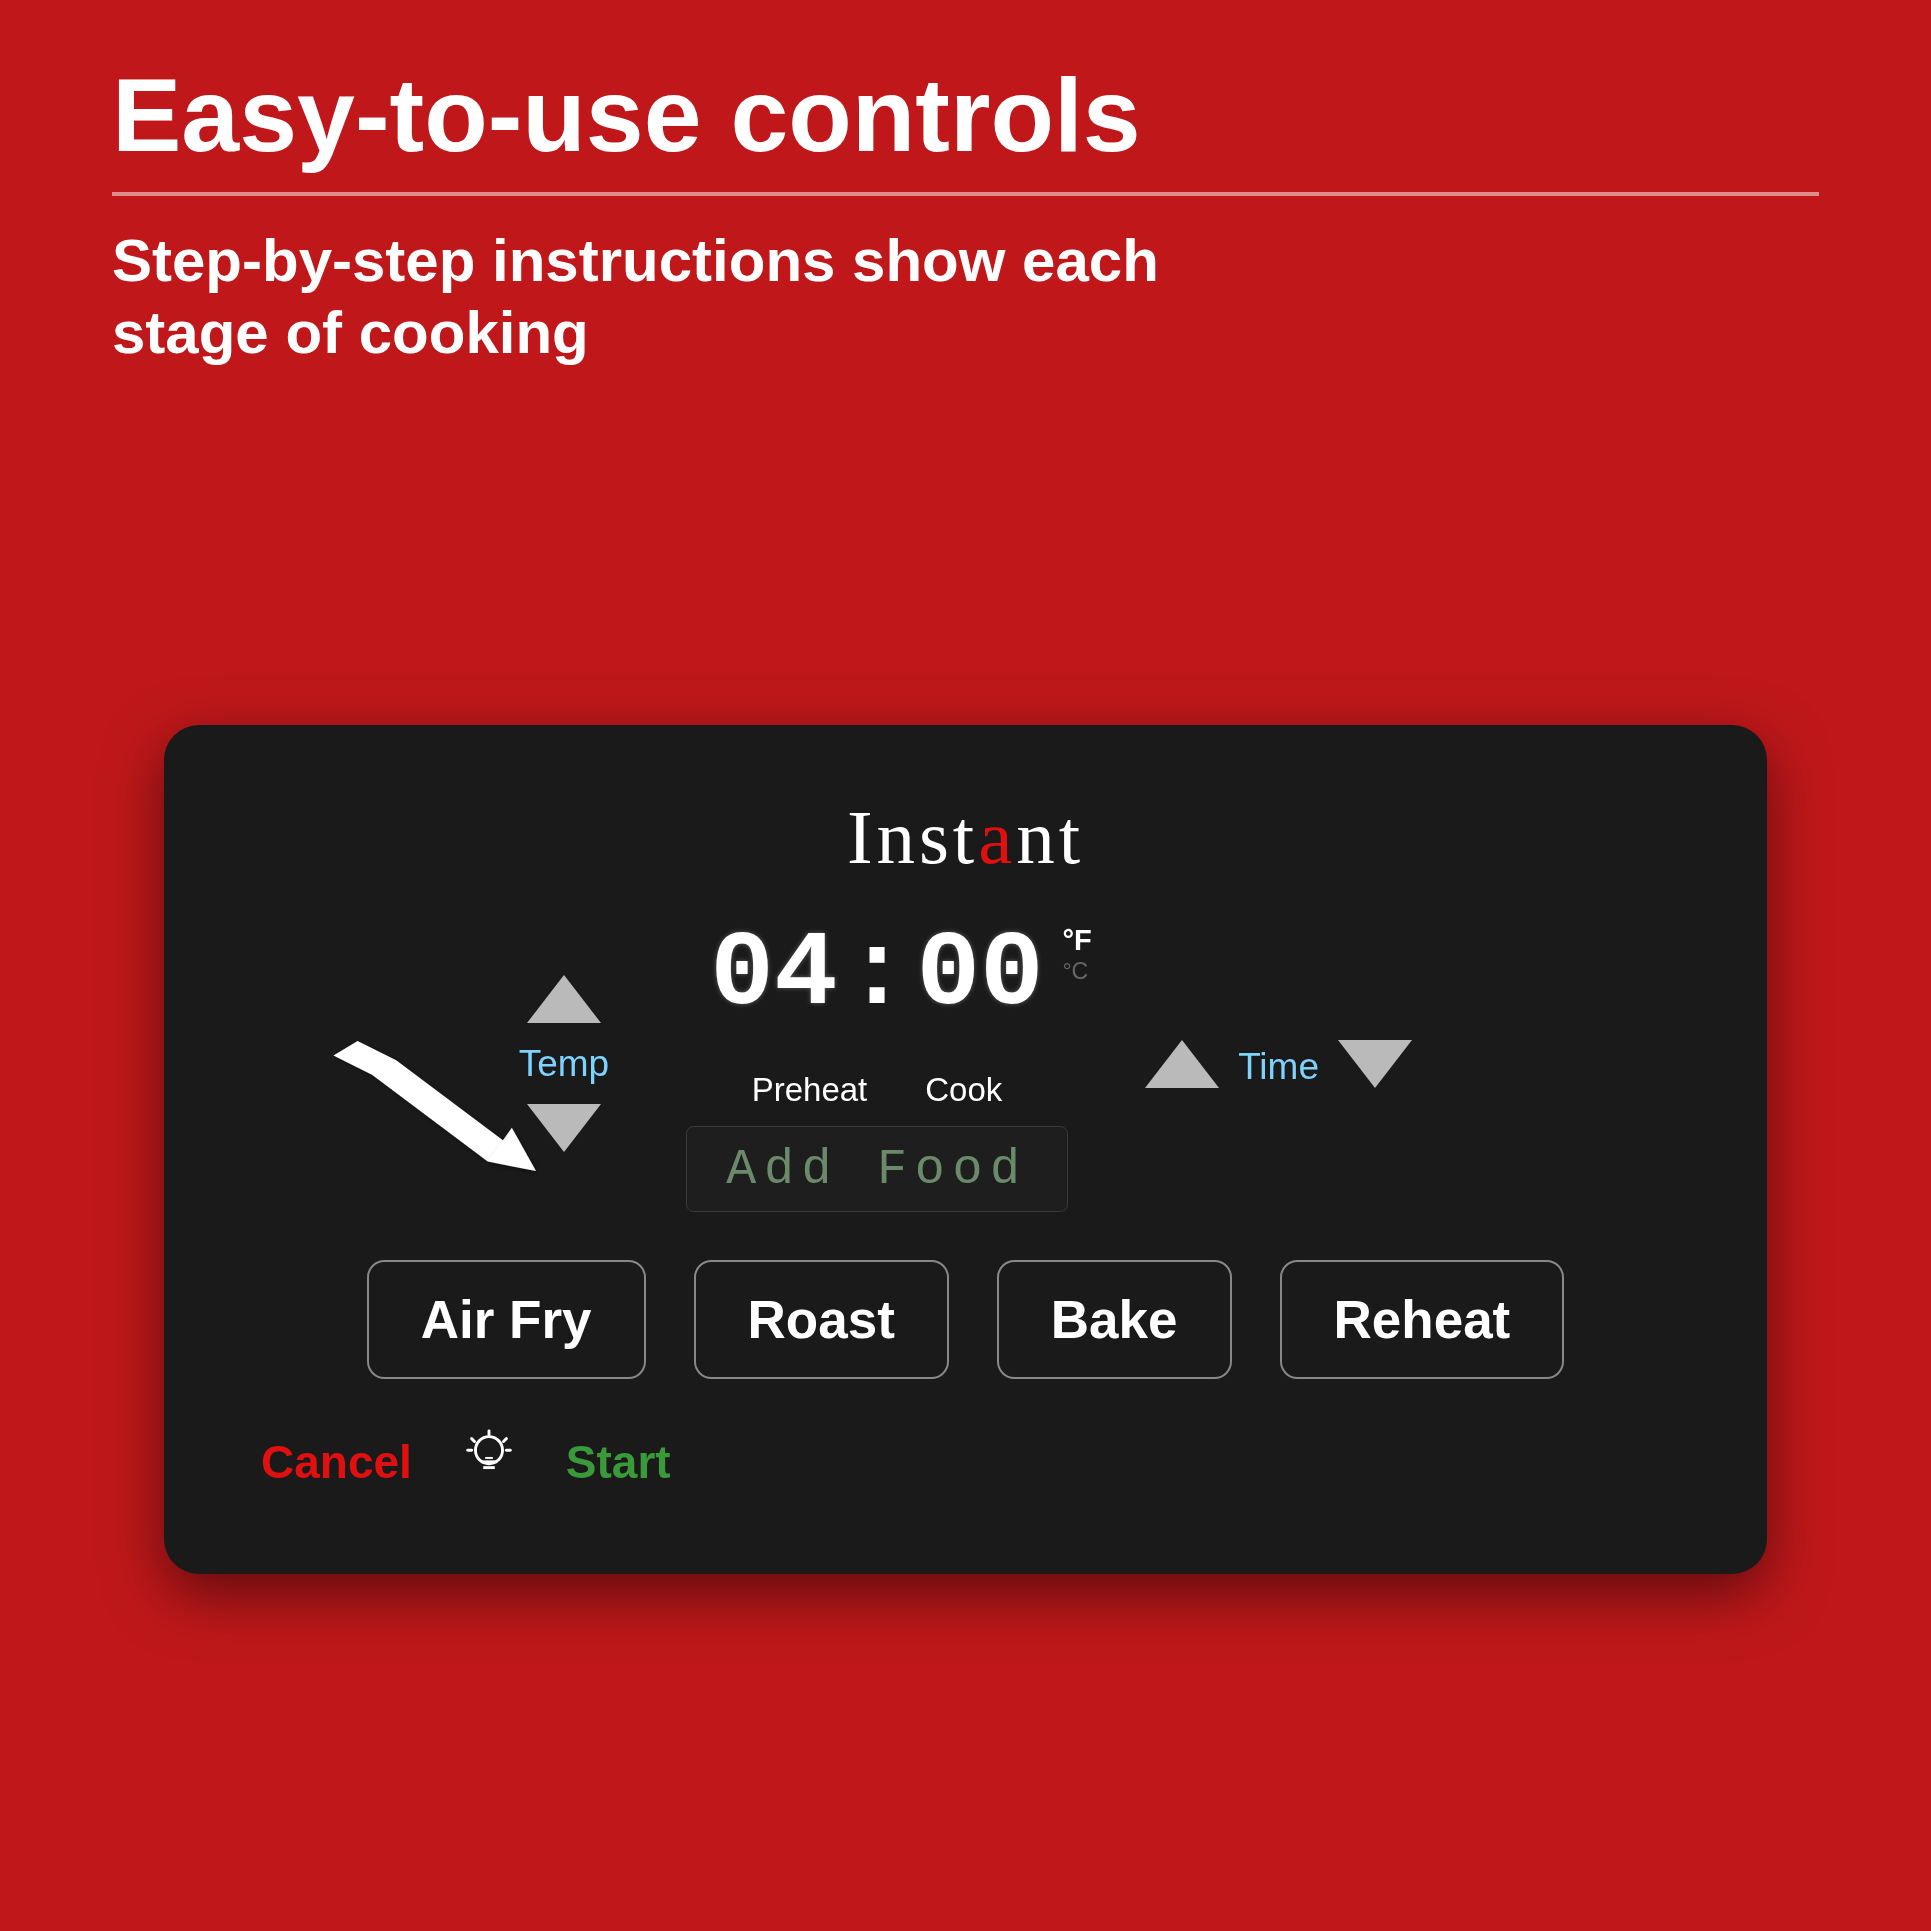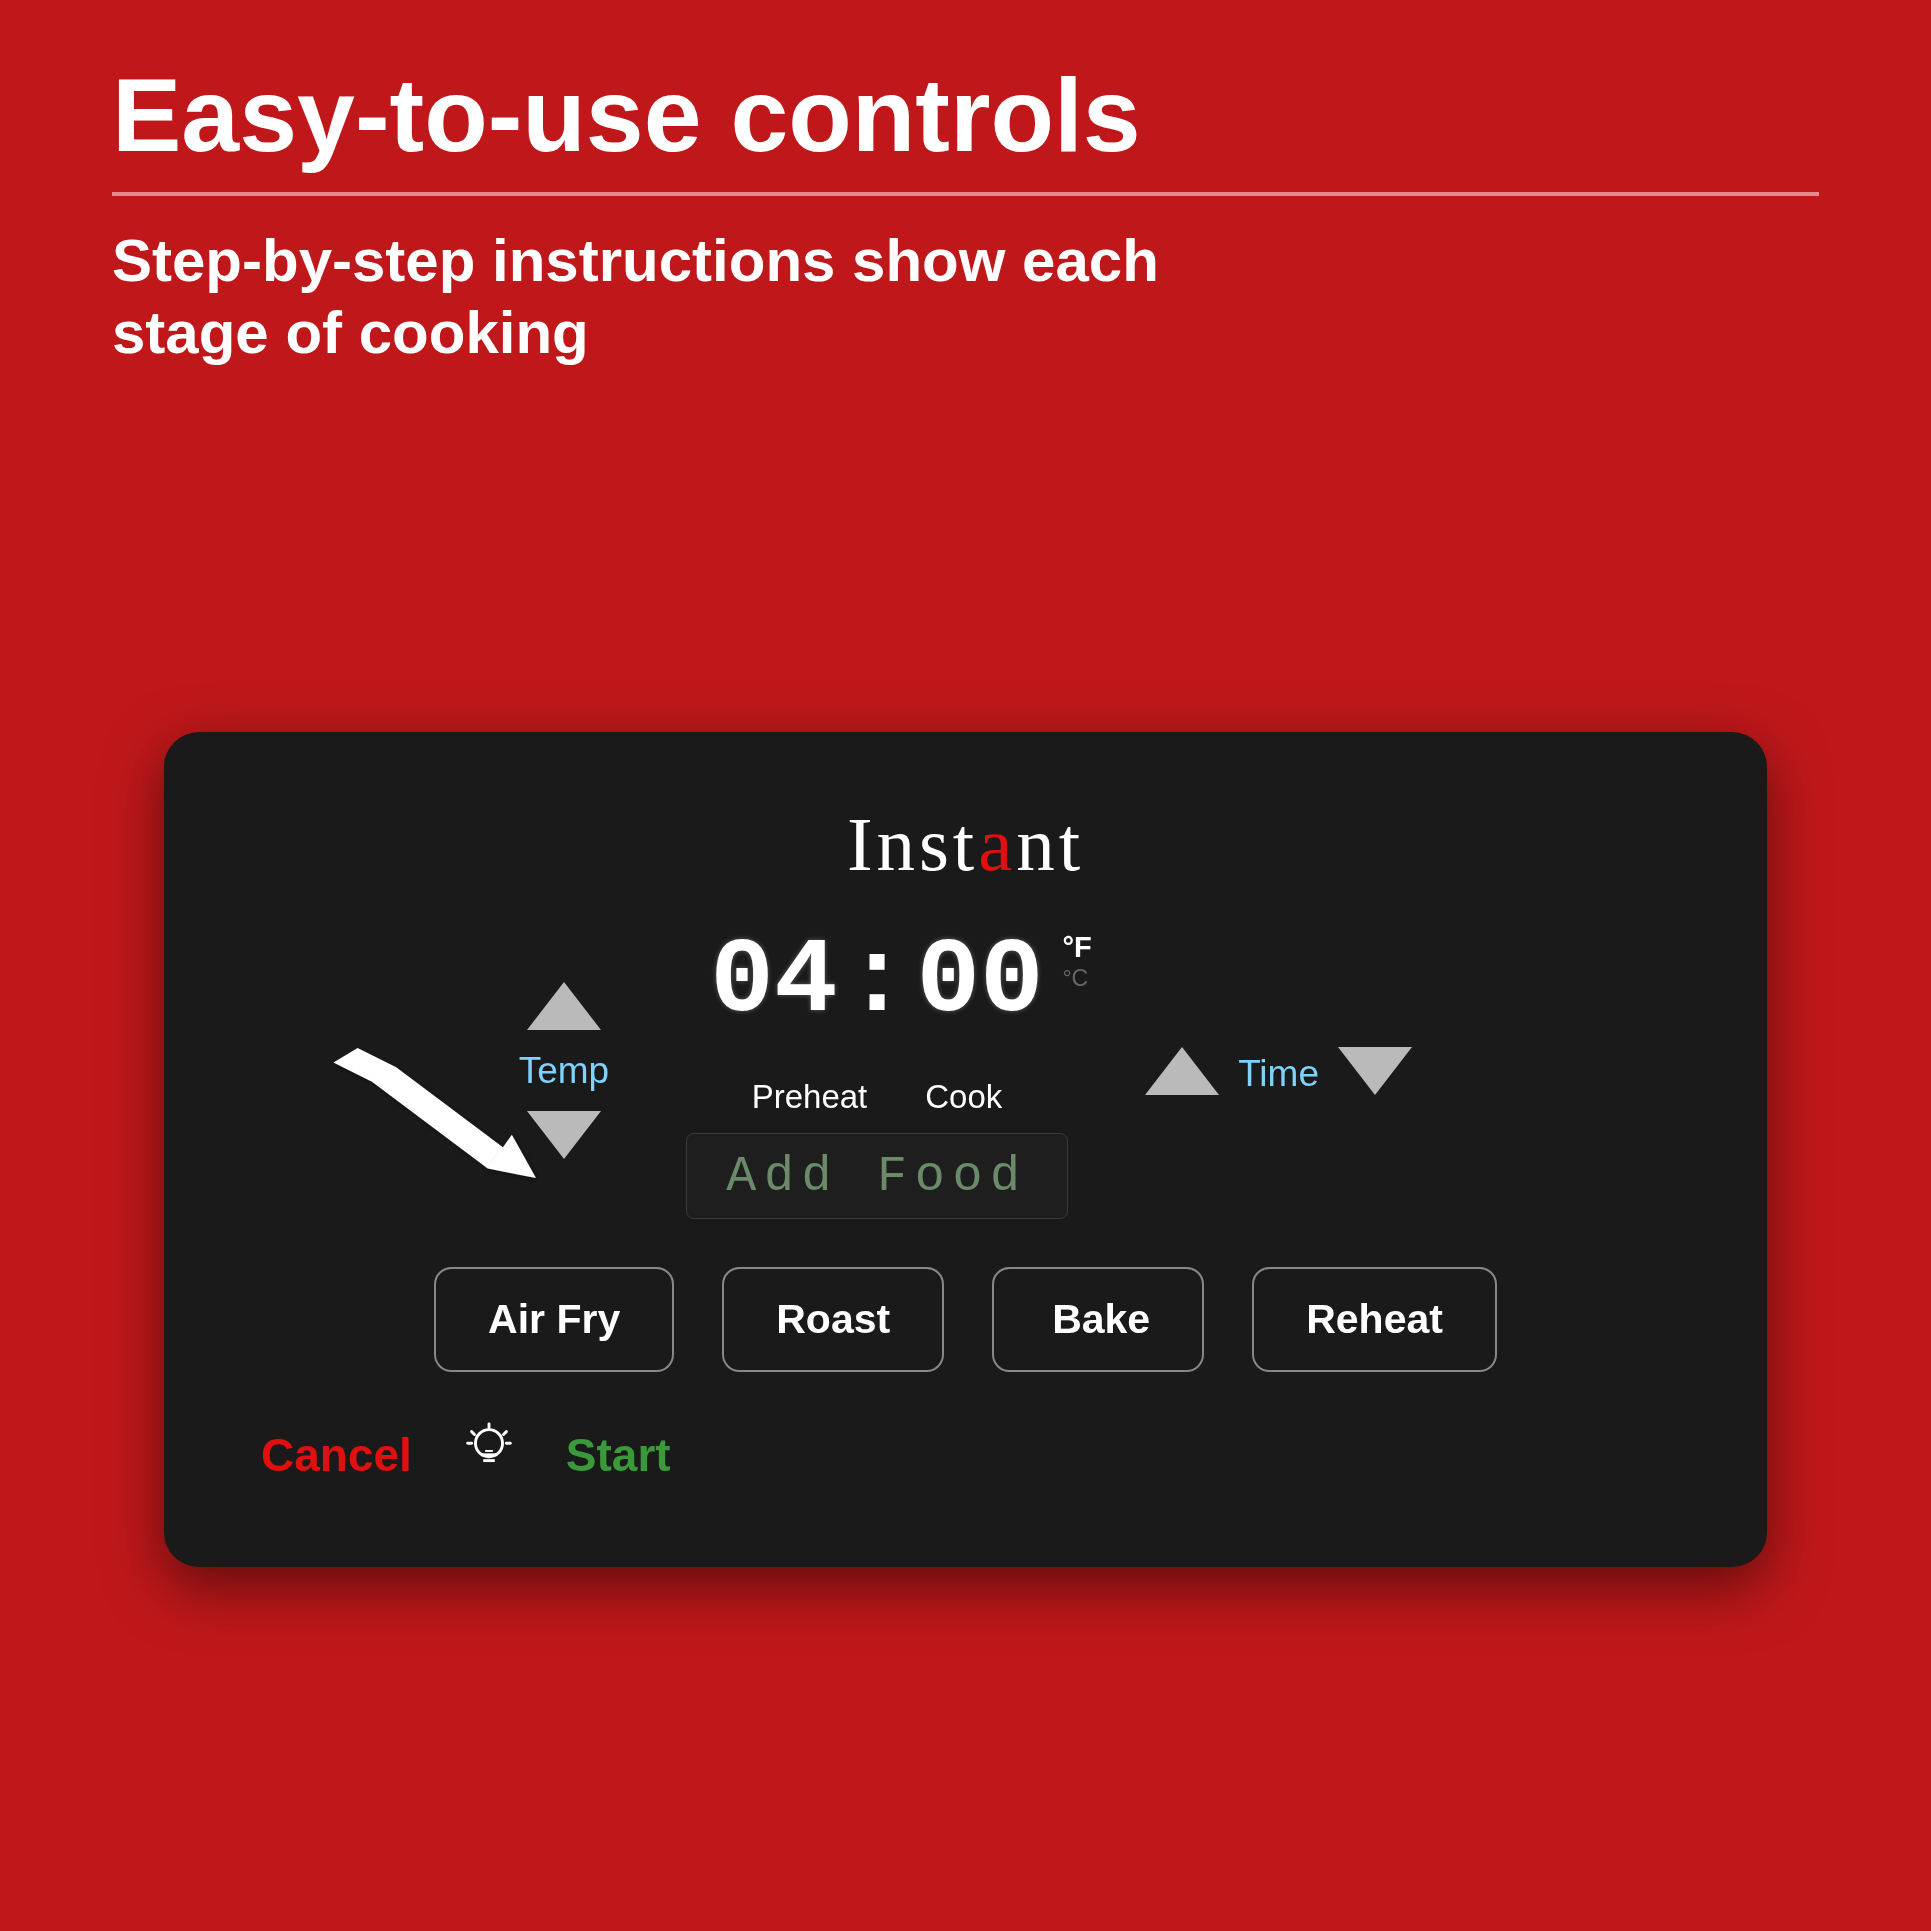--- a/index.html
+++ b/index.html
@@ -220,27 +220,27 @@
       gap: 48px;
       margin-top: 48px;
       margin-bottom: 48px;
     }
 
     .cook-btn {
       background-color: #1a1a1a;
       border: 2.9px solid #888;
       border-radius: 17.4px;
       color: #ffffff;
-      font-size: 41px;
+      font-size: 53px;
       font-weight: 600;
       font-family: Arial, sans-serif;
       padding: 27px 52px;
       cursor: pointer;
       min-width: 212px;
-      text-align: right;
+      text-align: left;
     }
 
     .bottom-controls {
       display: flex;
       align-items: center;
       gap: 48px;
       margin-top: 9.7px;
     }
 
     .cancel-btn {

